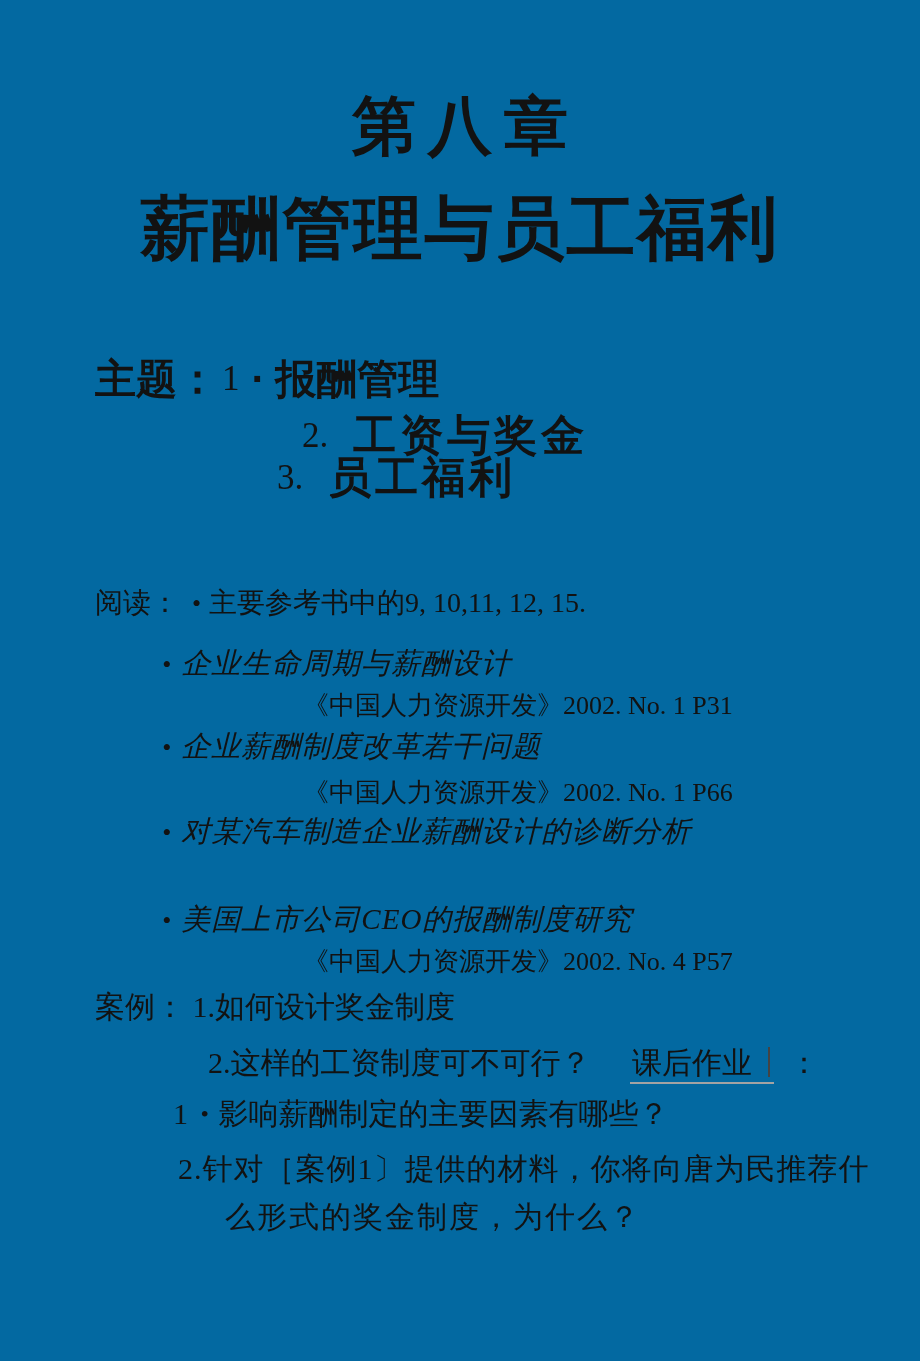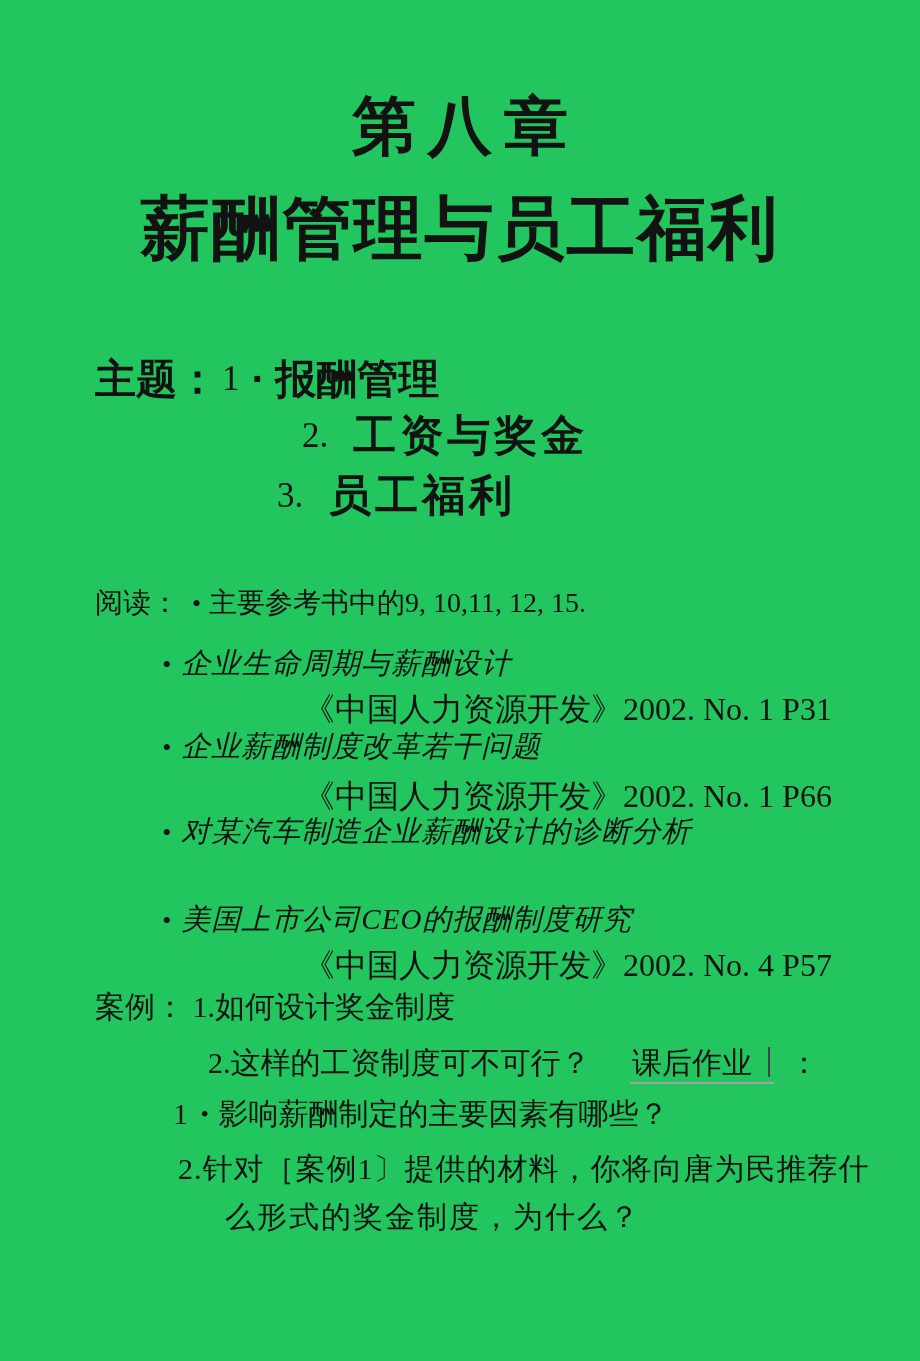--- a/index.html
+++ b/index.html
@@ -5,21 +5,21 @@
   * { margin: 0; padding: 0; box-sizing: border-box; }
   html, body { background: #ffffff; }
   body {
     width: 920px; height: 1361px;
     font-family: "Liberation Serif", "DejaVu Serif", serif;
     color: #121212;
   }
   .page {
     position: relative;
     width: 920px; height: 1361px;
-    background: #22c55e;
+    background: #0369a1;
     overflow: hidden;
     padding-left: 44px;
   }
   .line { position: absolute; white-space: nowrap; line-height: 1; }
 
   
   .title1 {
     top: 94px; left: 0; width: 920px;
     text-align: center;
     font-family: "Liberation Sans", "DejaVu Sans", sans-serif;
@@ -40,35 +40,35 @@
     font-family: "Liberation Sans", "DejaVu Sans", sans-serif;
     font-weight: bold; font-size: 41px;
   }
   .topic-num { font-size: 35px; vertical-align: 3px; }
   .topic-sep {
     font-family: "Liberation Sans", "DejaVu Sans", sans-serif;
     font-weight: bold; font-size: 41px;
     margin: 0 6px 0 8px;
   }
   .topic-line2 { top: 414px; left: 277px; margin-left: 25px; }
-  .topic-line3 { top: 474px; left: 277px; }
+  .topic-line3 { top: 456px; left: 277px; }
   .topic-line2 .topic-text, .topic-line3 .topic-text {
     font-size: 43px; letter-spacing: 4px; margin-left: 21px;
   }
 
   
   .reading-line { top: 589px; left: 95px; font-size: 28px; }
   .r-bullet { margin: 0 1px 0 6px; font-size: 26px; }
   .r-item  { left: 162px; font-size: 29px; letter-spacing: 1px; font-style: italic; }
   .r-item .r-bullet { margin: 0 1px 0 0; }
   .r-item1 { top: 649px; }
   .r-item2 { top: 732px; }
   .r-item3 { top: 817px; }
   .r-item4 { top: 905px; }
-  .r-cit   { left: 303px; font-size: 32px; }
+  .r-cit   { left: 303px; font-size: 26px; }
   .r-cit1  { top: 693px; }
   .r-cit2  { top: 780px; text-align: center; }
   .r-cit3  { top: 865px; }
   .r-cit4  { top: 949px; }
 
   
   .case-line1 { top: 992px; left: 95px; font-size: 30px; }
   .case-line2 { top: 1047px; left: 208px; font-size: 30px; }
   .homework-wrap {
     display: inline-block;

